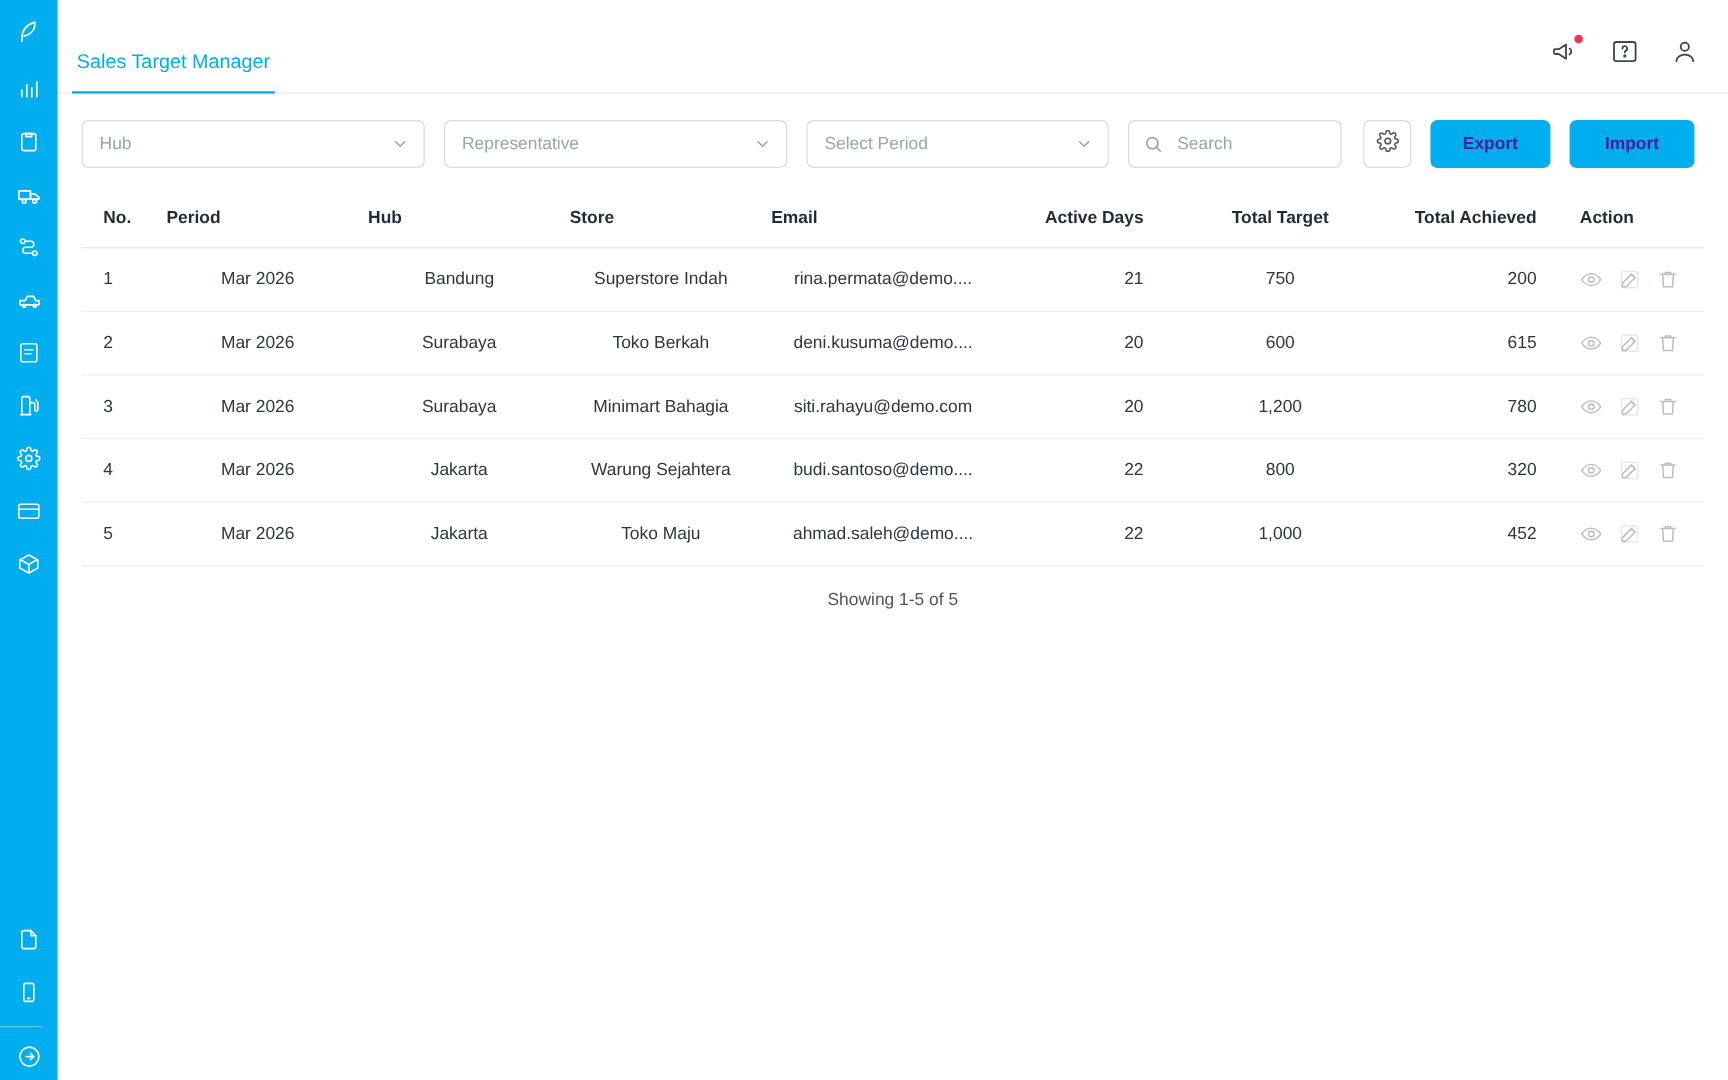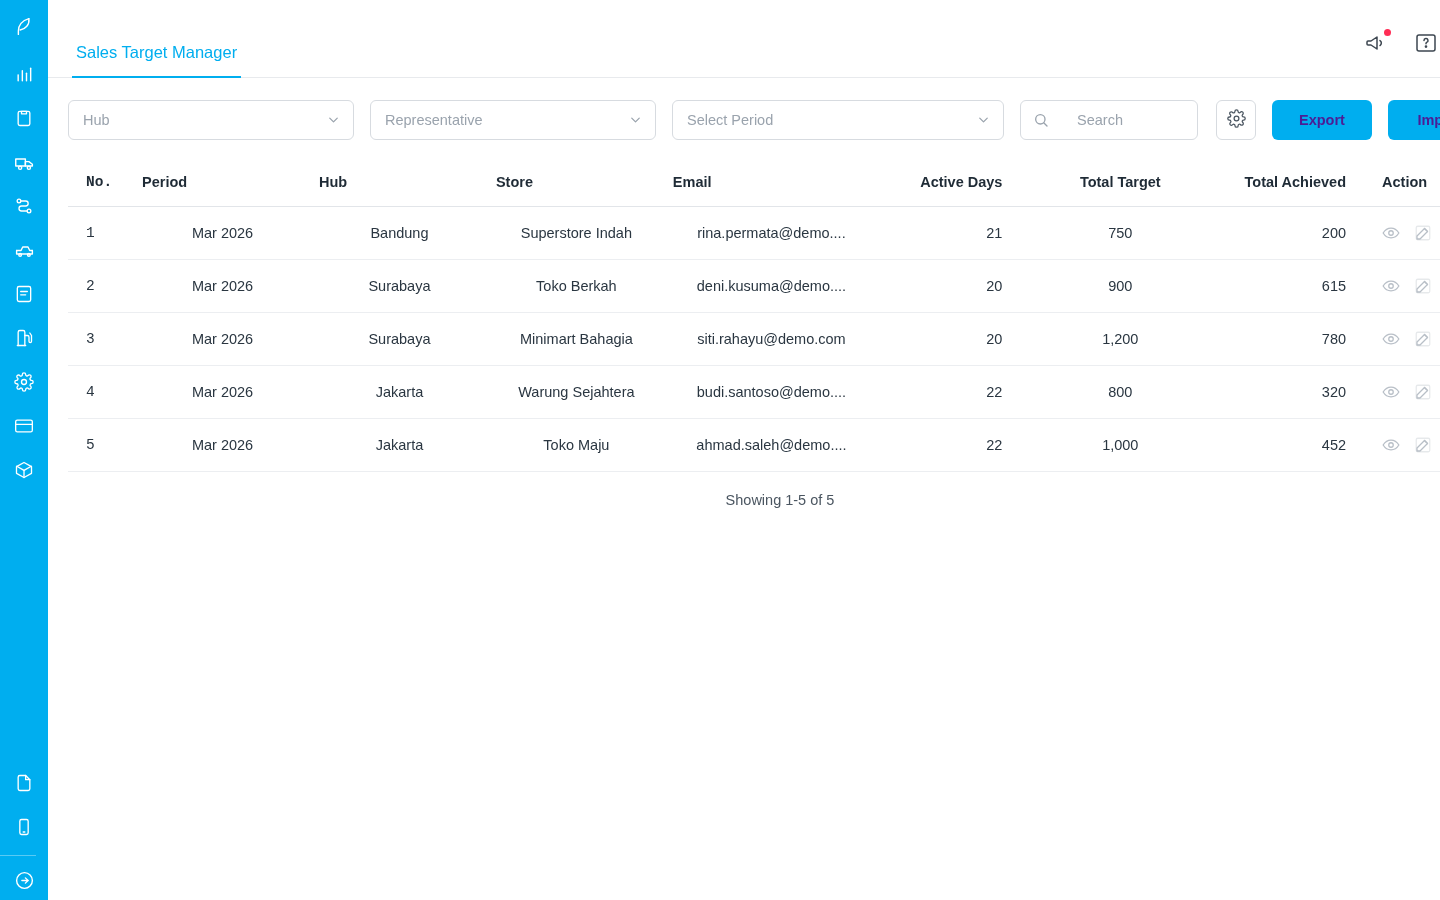--- a/index.html
+++ b/index.html
@@ -36,21 +36,21 @@
   
   .main { flex: 1 1 auto; height: 900px; background: #ffffff; display: flex; flex-direction: column; }
 
   .topbar {
     height: 78px; flex: 0 0 78px;
     background: #ffffff;
     border-bottom: 1px solid #e8eaed;
     display: flex; align-items: flex-end; justify-content: space-between;
     padding: 0 24px 0 0;
   }
-  .tabs { display: flex; align-items: flex-end; height: 100%; padding-left: 24px; }
+  .tabs { display: flex; align-items: flex-end; height: 100%; padding-left: 12px; }
   .tab {
     font-size: 16.5px; color: #00AEEF; font-weight: 500;
     padding: 0 4px 14px 4px;
     border-bottom: 2.5px solid #00AEEF;
     margin-bottom: -1px;
     cursor: pointer;
   }
   .top-actions { display: flex; align-items: center; gap: 26px; padding-bottom: 22px; }
   .top-icon { position: relative; color: #3c4650; display: flex; align-items: center; cursor: pointer; }
   .badge-dot {
@@ -65,29 +65,29 @@
     padding: 22px 20px 20px 20px;
   }
   .select {
     position: relative; height: 40px; border: 1px solid #d7dbe0; border-radius: 6px;
     background: #fff; display: flex; align-items: center;
     padding: 0 34px 0 14px; color: #9aa3ad; font-size: 14.5px;
     cursor: pointer; user-select: none;
   }
   .select.hub { width: 286px; }
   .select.rep { width: 286px; }
-  .select.period { width: 332px; }
+  .select.period { width: 252px; }
   .chev {
     position: absolute; right: 12px; top: 50%; transform: translateY(-50%);
     color: #9aa3ad; display: flex;
   }
   .search {
     position: relative; width: 178px; height: 40px;
     border: 1px solid #d7dbe0; border-radius: 6px; background: #fff;
-    display: flex; align-items: flex-end; padding-left: 54px;
+    display: flex; align-items: flex-end; padding-left: 38px;
   }
   .search .s-icon { position: absolute; left: 12px; top: 50%; transform: translateY(-50%); color: #9aa3ad; display: flex; }
   .search input {
     border: 0; outline: 0; width: 100%; height: 100%;
     font-size: 14.5px; color: #333; background: transparent;
     font-family: "Liberation Sans", sans-serif;
   }
   .search input::placeholder { color: #9aa3ad; }
   .gear-btn {
     width: 40px; height: 40px; border: 1px solid #d7dbe0; border-radius: 6px;
@@ -110,21 +110,21 @@
   thead th {
     font-size: 14.5px; color: #1f2b36; font-weight: 700;
     text-align: left; padding: 14px 8px 16px 8px;
     border-bottom: 1px solid #e2e5e9;
   }
   tbody td {
     font-size: 14.5px; color: #2a3641; padding: 17px 8px;
     border-bottom: 1px solid #eceef1;
     text-align: center;
   }
-  th.c-no, td.c-no { width: 62px; text-align: left; padding-left: 18px; font-family: Liberation Mono, monospace; }
+  th.c-no, td.c-no { width: 62px; text-align: left; padding-left: 18px; }
   th.c-period, td.c-period { width: 166px; margin-left: 20px; }
   th.c-hub, td.c-hub { width: 166px; }
   th.c-store, td.c-store { width: 166px; }
   th.c-email, td.c-email { width: 200px; }
   th.c-days, td.c-days { width: 158px; text-align: right; padding-right: 44px; }
   th.c-target, td.c-target { width: 148px; text-align: center; padding-right: 18px; }
   th.c-achieved, td.c-achieved { width: 150px; text-align: right; padding-right: 18px; }
   th.c-action, td.c-action { width: 120px; padding-left: 18px; }
   th.c-days { padding-right: 44px; }
   .actions { display: flex; align-items: center; gap: 14px; color: #b8bfc7; }
@@ -387,21 +387,21 @@
             </td>
           </tr>
 
           <tr>
             <td class="c-no">2</td>
             <td class="c-period">Mar 2026</td>
             <td class="c-hub">Surabaya</td>
             <td class="c-store">Toko Berkah</td>
             <td class="c-email">deni.kusuma@demo....</td>
             <td class="c-days">20</td>
-            <td class="c-target">900</td>
+            <td class="c-target">600</td>
             <td class="c-achieved">615</td>
             <td class="c-action">
               <div class="actions">
                 <span>
                     <svg width="18" height="18" viewBox="0 0 24 24" fill="none" stroke="currentColor" stroke-width="1.7" stroke-linecap="round" stroke-linejoin="round">
                       <path d="M1.5 12S5.5 5.5 12 5.5 22.5 12 22.5 12 18.5 18.5 12 18.5 1.5 12 1.5 12z"></path>
                       <circle cx="12" cy="12" r="3"></circle>
                     </svg>
                   </span>
                 <span>

